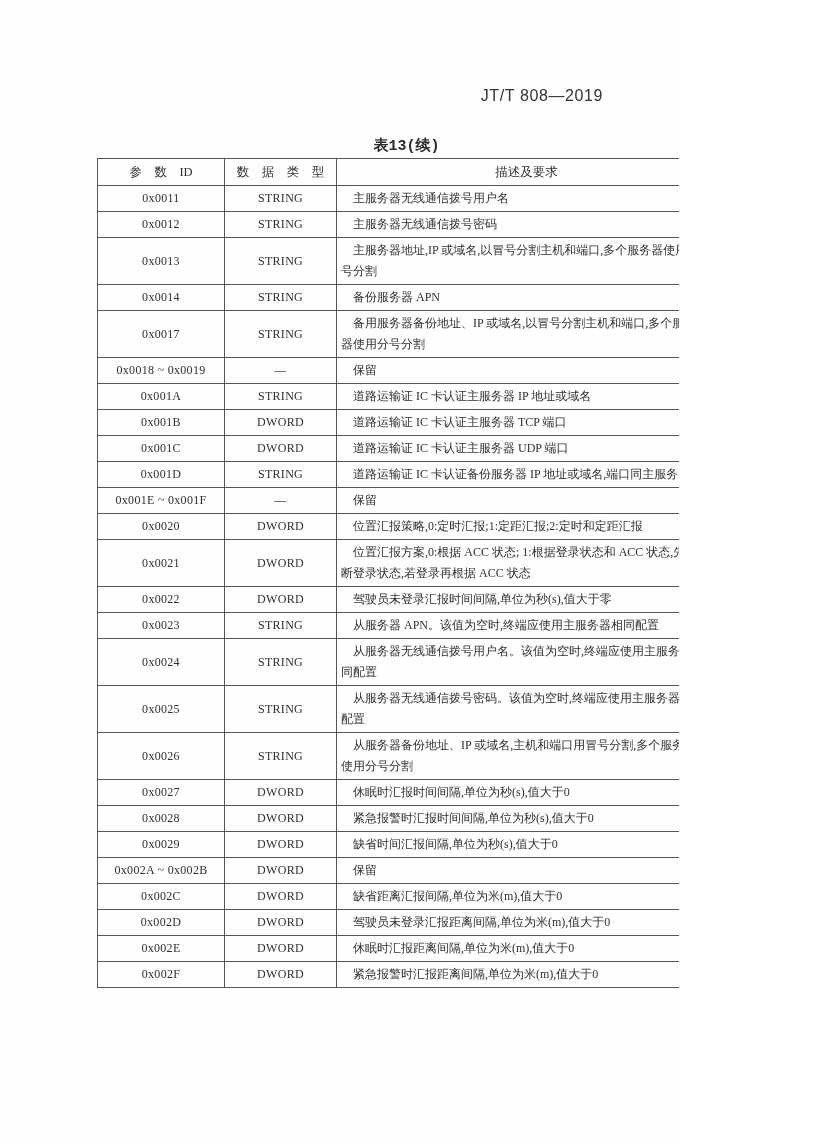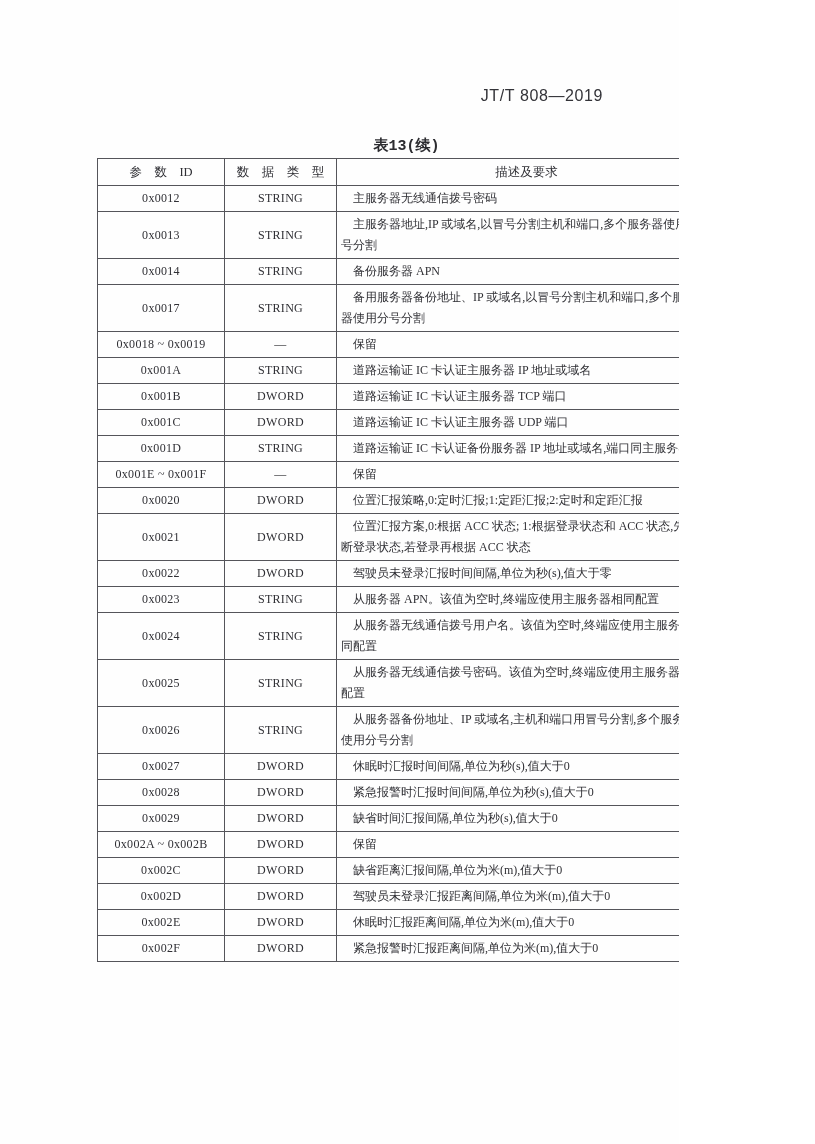--- a/index.html
+++ b/index.html
@@ -104,20 +104,27 @@
     </colgroup>
     <thead>
       <tr>
         <th>参　数　ID</th>
         <th>数　据　类　型</th>
         <th>描述及要求</th>
       </tr>
     </thead>
     <tbody id="table-body">
         <tr>
+          <td class="col-id">0x0011</td>
+          <td class="col-type">STRING</td>
+          <td class="col-desc">
+            <p>主服务器无线通信拨号用户名</p>
+          </td>
+        </tr>
+        <tr>
           <td class="col-id">0x0012</td>
           <td class="col-type">STRING</td>
           <td class="col-desc">
             <p>主服务器无线通信拨号密码</p>
           </td>
         </tr>
         <tr>
           <td class="col-id">0x0013</td>
           <td class="col-type">STRING</td>
           <td class="col-desc">

